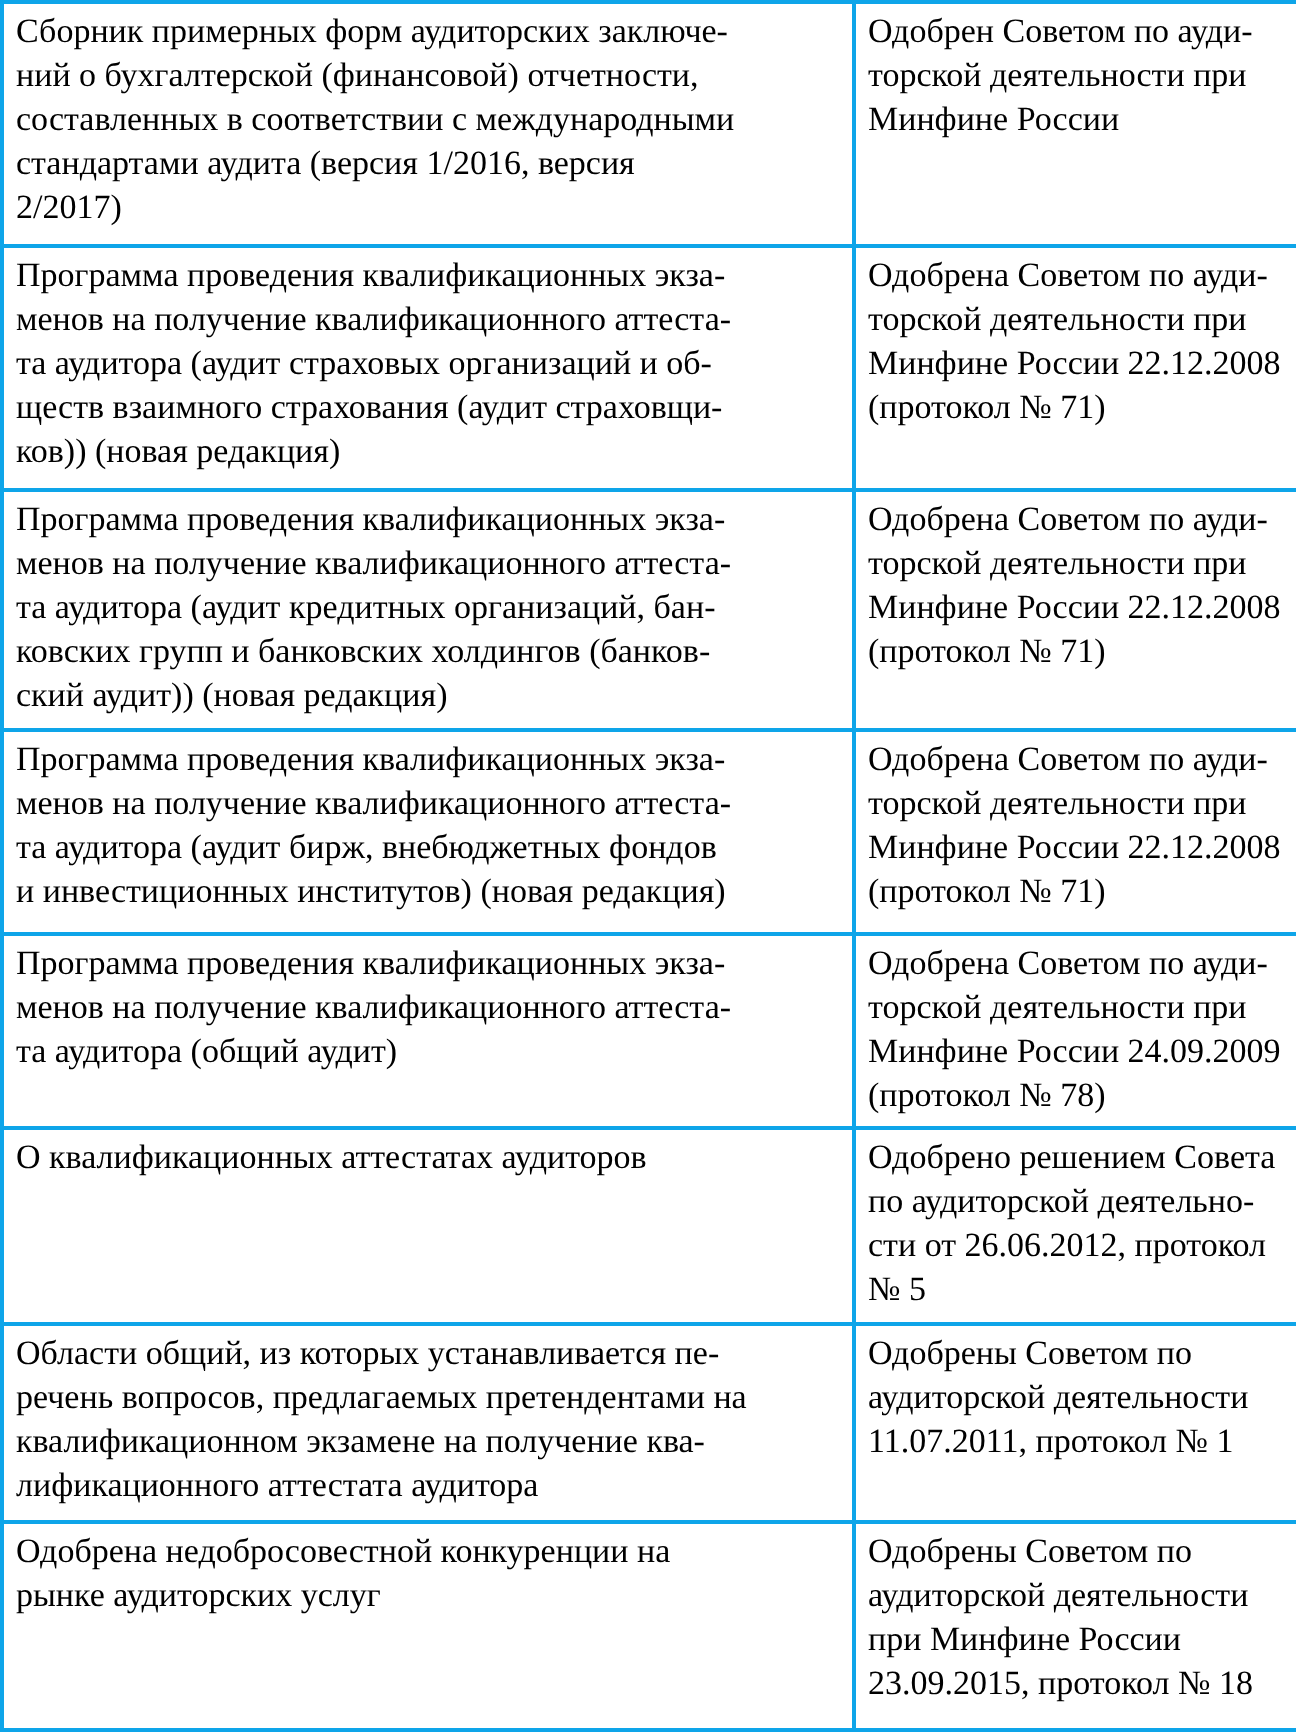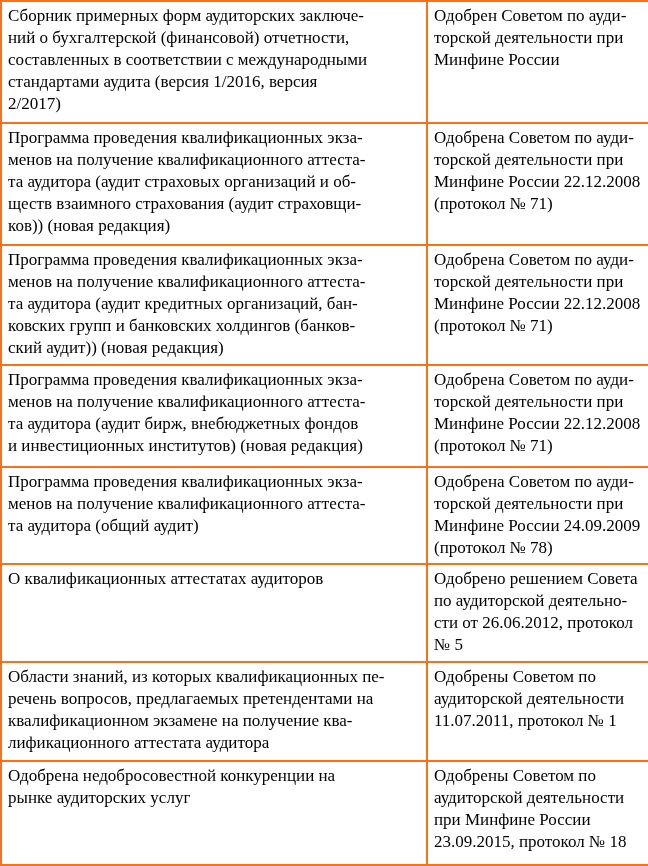--- a/index.html
+++ b/index.html
@@ -18,21 +18,21 @@
     width: 648px;
     height: 866px;
     border-collapse: collapse;
     table-layout: fixed;
     font-family: "Liberation Serif", "DejaVu Serif", serif;
     font-size: 17px;
     line-height: 22px;
     color: #000000;
   }
   table.doc-table td {
-    border: 2px solid #f97316;
+    border: 2px solid #0ea5e9;
     vertical-align: top;
     padding: 3px 5px 3px 6px;
     white-space: pre-line;
     overflow: hidden;
   }
   td.col-document { width: 413px; }
   td.col-approval { width: 227px; }
   tr:nth-child(1) td { height: 114px; }
   tr:nth-child(2) td { height: 114px; }
   tr:nth-child(3) td { height: 112px; }
@@ -100,21 +100,21 @@
 (протокол № 78)</td>
       </tr>
       <tr>
         <td class="col-document">О квалификационных аттестатах  аудиторов</td>
         <td class="col-approval">Одобрено решением Совета
 по аудиторской деятельно-
 сти от 26.06.2012, протокол
 № 5</td>
       </tr>
       <tr>
-        <td class="col-document">Области знаний, из которых квалификационных пе-
+        <td class="col-document">Области общий, из которых устанавливается пе-
 речень вопросов, предлагаемых претендентами на
 квалификационном экзамене на получение ква-
 лификационного аттестата  аудитора</td>
         <td class="col-approval">Одобрены Советом по
 аудиторской деятельности
 11.07.2011, протокол № 1</td>
       </tr>
       <tr>
         <td class="col-document">Одобрена недобросовестной конкуренции на
 рынке аудиторских услуг</td>

